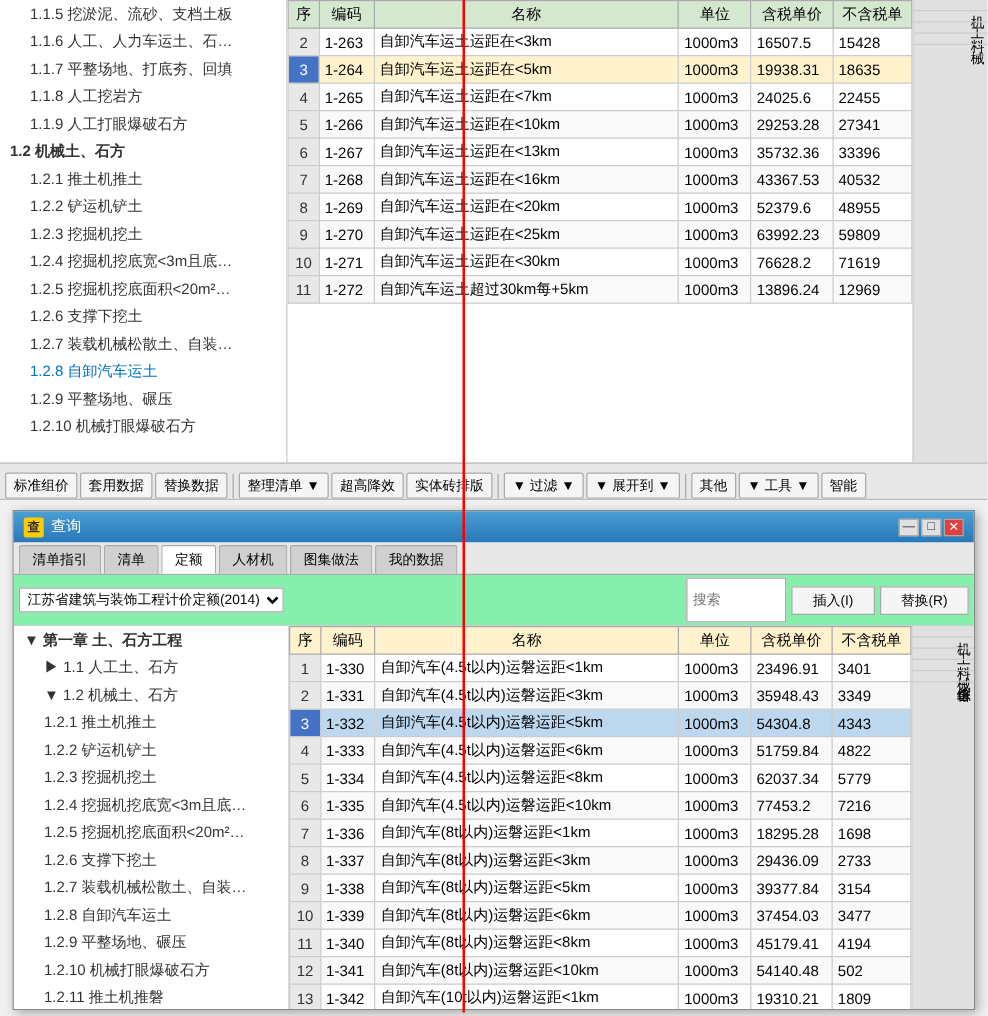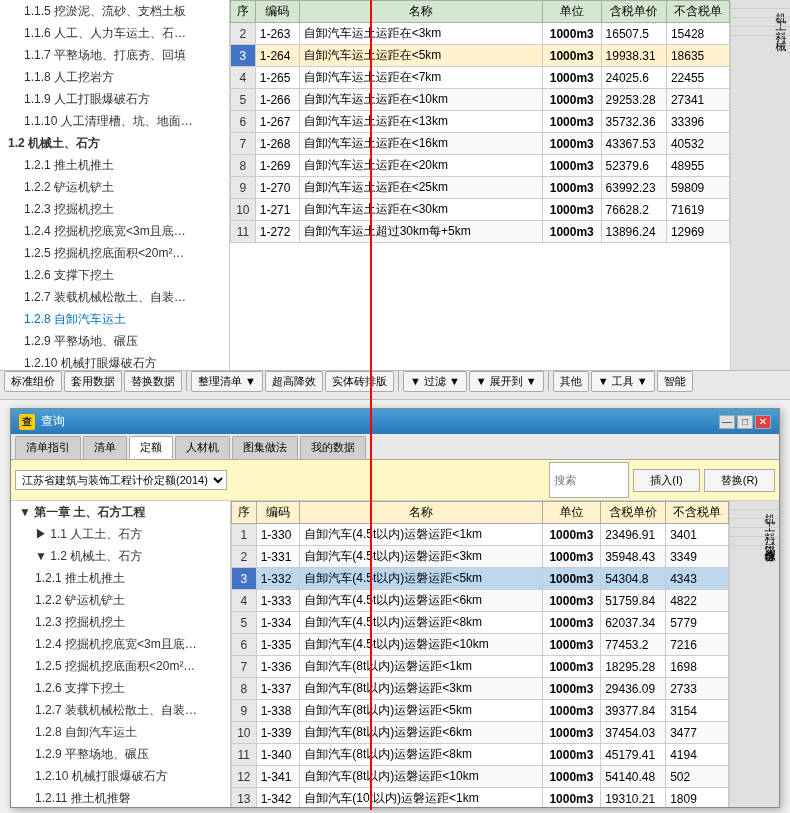--- a/index.html
+++ b/index.html
@@ -58,21 +58,21 @@
     .data-table td {
       border: 1px solid #ccc;
       padding: 2px 4px;
       white-space: nowrap;
     }
     .data-table tr:nth-child(even) { background: #f9f9f9; }
     .data-table tr:nth-child(odd) { background: #fff; }
     .data-table tr.highlighted { background: #fff2cc; }
     .data-table td.row-num { text-align: center; color: #333; background: #e8e8e8; }
     .data-table td.selected-row-num { text-align: center; color: #fff; background: #4472c4; }
-    .data-table td.center { text-align: center; font-weight: bold; }
+    .data-table td.center { text-align: left; }
     .data-table td.right { text-align: left; }
 
     
     .right-cols {
       width: 60px;
       border-left: 1px solid #ccc;
       background: #e0e0e0;
       display: flex;
       flex-direction: column;
       flex-shrink: 0;
@@ -88,21 +88,21 @@
 
     
     .toolbar-area {
       position: absolute;
       top: 370px; left: 0; right: 0;
       height: 30px;
       background: #e8e8e8;
       border-top: 1px solid #bbb;
       border-bottom: 1px solid #bbb;
       display: flex;
-      align-items: flex-start;
+      align-items: flex-end;
       padding: 0 4px;
       gap: 2px;
       overflow: hidden;
     }
     .toolbar-btn {
       padding: 2px 6px;
       background: #f5f5f5;
       border: 1px solid #aaa;
       cursor: pointer;
       font-size: 11px;
@@ -185,21 +185,21 @@
       border-radius: 2px 2px 0 0;
     }
     .dialog-tab.active {
       background: #fff;
       border-bottom: 1px solid #fff;
       z-index: 1;
     }
 
     
     .dialog-toolbar {
-      background: #fef9c3;
+      background: #86efac;
       border-bottom: 1px solid #ccc;
       display: flex;
       align-items: center;
       padding: 2px 4px;
       gap: 4px;
       flex-shrink: 0;
     }
     .dialog-select {
       height: 20px;
       font-size: 11px;
@@ -264,21 +264,20 @@
 <body>
 
 <div class="top-panel">
 
   <div class="tree-panel">
     <div class="tree-item indent1">1.1.5 挖淤泥、流砂、支档土板</div>
     <div class="tree-item indent1">1.1.6 人工、人力车运土、石…</div>
     <div class="tree-item indent1">1.1.7 平整场地、打底夯、回填</div>
     <div class="tree-item indent1">1.1.8 人工挖岩方</div>
     <div class="tree-item indent1">1.1.9 人工打眼爆破石方</div>
-    <div class="tree-item indent1">1.1.10 人工清理槽、坑、地面…</div>
     <div class="tree-item indent0" style="font-weight:bold;">1.2 机械土、石方</div>
     <div class="tree-item indent1">1.2.1 推土机推土</div>
     <div class="tree-item indent1">1.2.2 铲运机铲土</div>
     <div class="tree-item indent1">1.2.3 挖掘机挖土</div>
     <div class="tree-item indent1">1.2.4 挖掘机挖底宽&lt;3m且底…</div>
     <div class="tree-item indent1">1.2.5 挖掘机挖底面积&lt;20m²…</div>
     <div class="tree-item indent1">1.2.6 支撑下挖土</div>
     <div class="tree-item indent1">1.2.7 装载机械松散土、自装…</div>
     <div class="tree-item indent1 blue">1.2.8 自卸汽车运土</div>
     <div class="tree-item indent1">1.2.9 平整场地、碾压</div>

